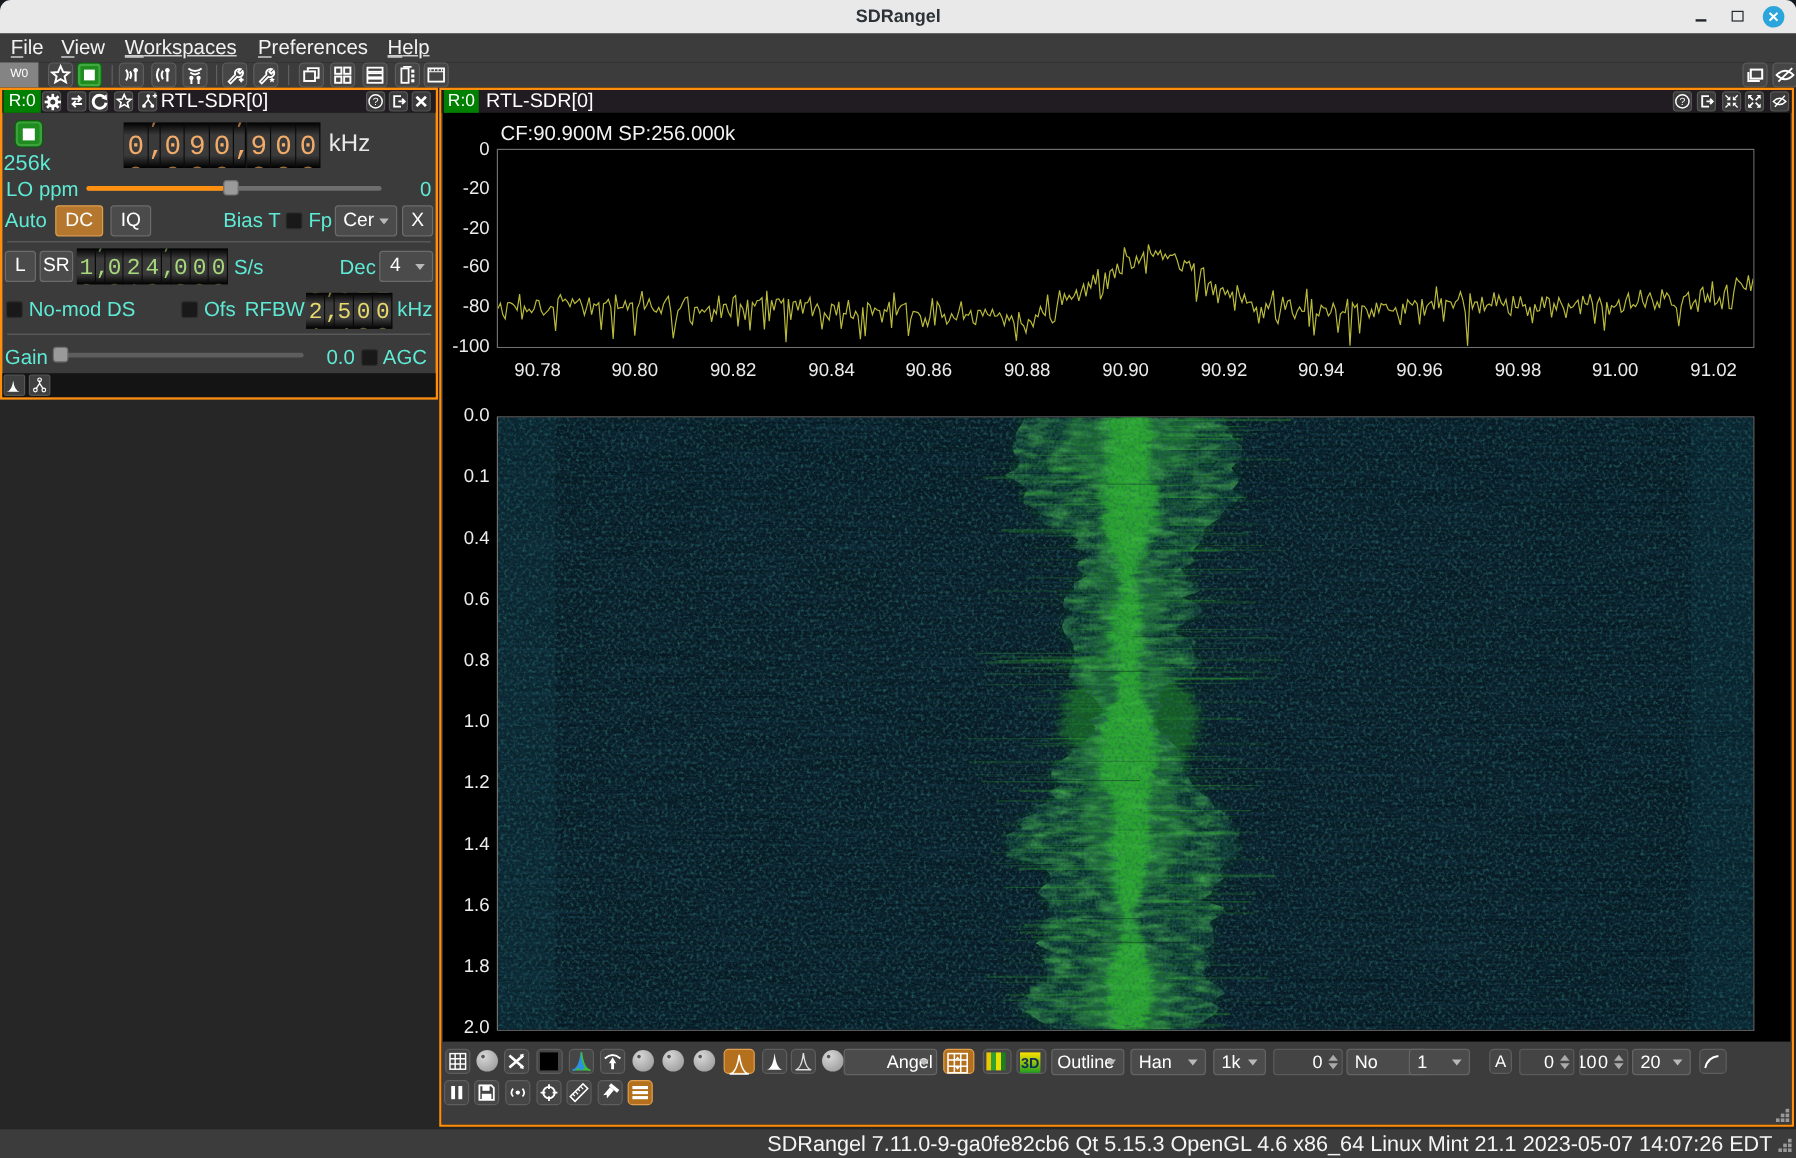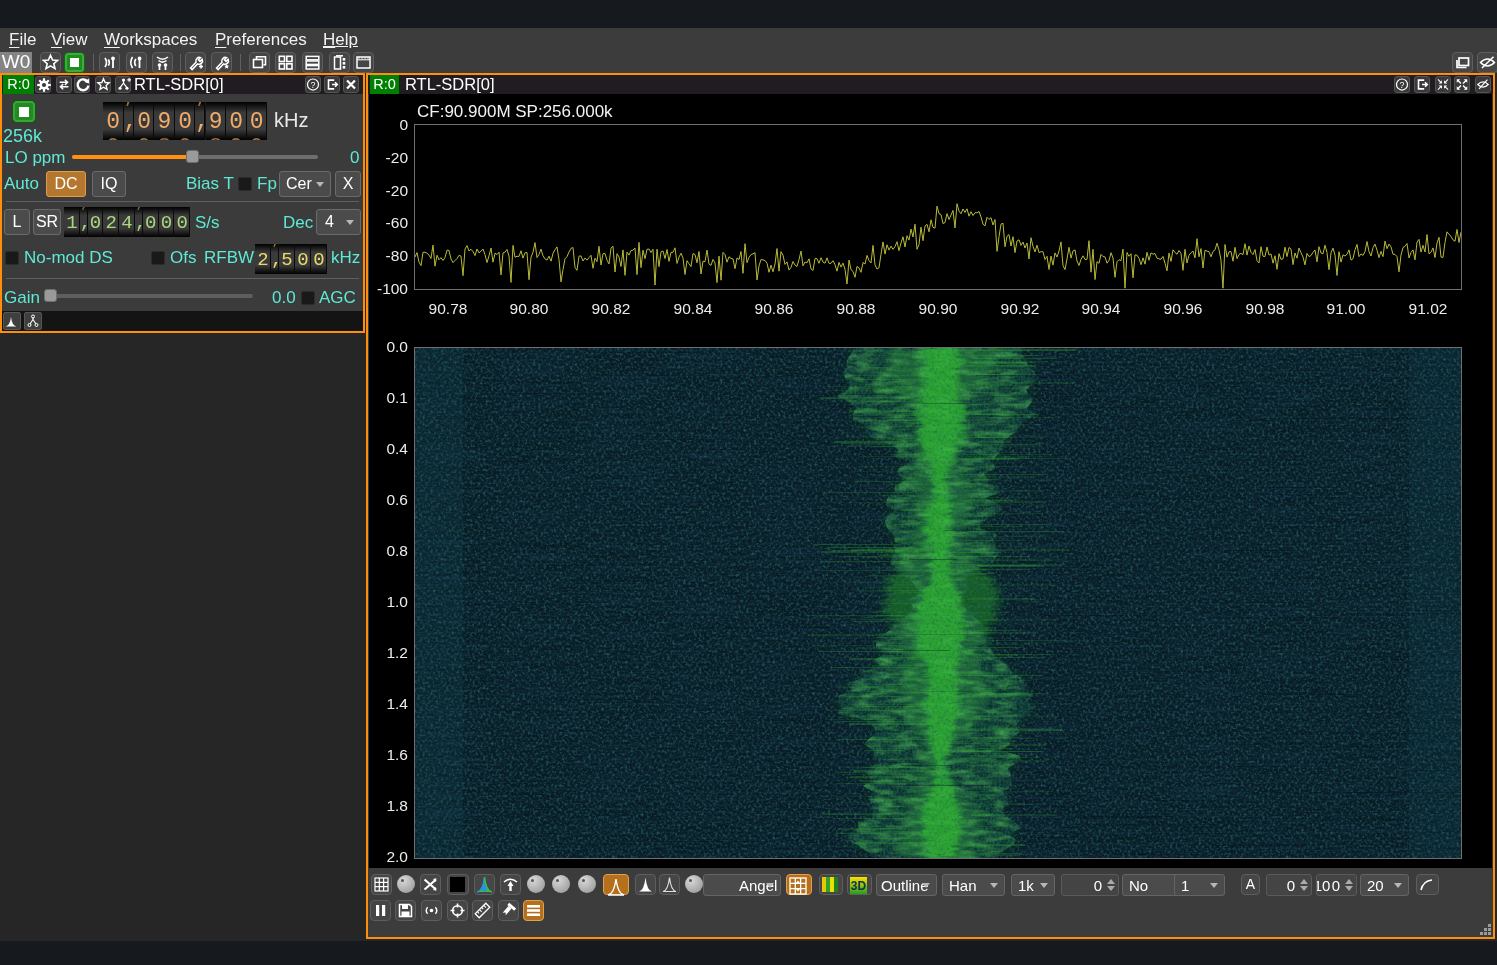--- a/index.html
+++ b/index.html
@@ -72,30 +72,36 @@
 
 #statusbar { position:absolute; left:0; top:941px; width:1497px; height:24px; background:#3c3c3c; }
 #statustext { position:absolute; right:20px; top:2px; color:#f5f5f5; font-size:18px; }
 .grip { position:absolute; width:12px; height:12px; }
 #statusbar .grip { left:1482px !important; top:8px !important; }
 .grip i { position:absolute; width:3px; height:3px; background:#9a9a9a; }
 </style>
 </head>
 <body>
 <div id="win">
+  <div id="titlebar">
+    <div id="titletext">SDRangel</div>
+    <div class="tbtn" id="minbtn"></div>
+    <div class="tbtn" id="maxbtn"></div>
+    <div class="tbtn" id="closebtn">✕</div>
+  </div>
   <div id="menubar">
     <div class="menu" style="left:9px;"><u>F</u>ile</div>
     <div class="menu" style="left:51px;"><u>V</u>iew</div>
-    <div class="menu" style="left:104px;"><u>W</u>orkspaces</div>
+    <div class="menu" style="left:104px;text-decoration:underline;"><u>W</u>orkspaces</div>
     <div class="menu" style="left:215px;"><u>P</u>references</div>
     <div class="menu" style="left:323px;text-decoration:underline;"><u>H</u>elp</div>
   </div>
   <div id="workspace" class="abs" style="left:0;top:73px;width:1497px;height:868px;background:#262626;"></div>
   <div id="toolbar">
-    <div class="abs" style="left:0;top:0;width:32px;height:21px;background:#848484;color:#fff;font-size:19px;text-align:center;line-height:20px;">W0</div>
+    <div class="abs" style="left:0;top:0;width:32px;height:21px;background:#848484;color:#fff;font-size:10px;text-align:center;line-height:20px;">W0</div>
     <div class="tbicon" style="left:40px;">
       <svg width="19" height="19" viewBox="0 0 19 19">
           <path d="M9.5 2.2 11.6 7l5 .4-3.8 3.3 1.2 4.9-4.5-2.7-4.5 2.7 1.2-4.9L2.4 7.4l5-.4z" fill="none" stroke="#fff" stroke-width="1.6"></path>
         </svg>
     </div>
     <div class="tbicon" style="left:64px;background:#1f8c1f;border:1px solid #0f6a0f;box-shadow:inset 0 0 0 2px #41a941;">
       <div class="abs" style="left:5px;top:5px;width:9px;height:9px;background:#fff;"></div>
     </div>
     <div class="tsep" style="left:93px;"></div>
     <div class="tbicon" style="left:99px;">
@@ -1185,13 +1191,24 @@
     </div>
     <div class="grip" style="left:1112px;top:849px;">
       <i style="left:8px;top:0;"></i>
         <i style="left:4px;top:4px;"></i>
         <i style="left:8px;top:4px;"></i>
       <i style="left:0;top:8px;"></i>
         <i style="left:4px;top:8px;"></i>
         <i style="left:8px;top:8px;"></i>
     </div>
   </div>
+  <div id="statusbar">
+    <div class="grip" style="left:1482px;top:949px;">
+      <i style="left:8px;top:0;"></i>
+        <i style="left:4px;top:4px;"></i>
+        <i style="left:8px;top:4px;"></i>
+      <i style="left:0;top:8px;"></i>
+        <i style="left:4px;top:8px;"></i>
+        <i style="left:8px;top:8px;"></i>
+    </div>
+    <div id="statustext">SDRangel 7.11.0-9-ga0fe82cb6 Qt 5.15.3 OpenGL 4.6 x86_64 Linux Mint 21.1 2023-05-07 14:07:26 EDT</div>
+  </div>
 </div>
 
 </body></html>

